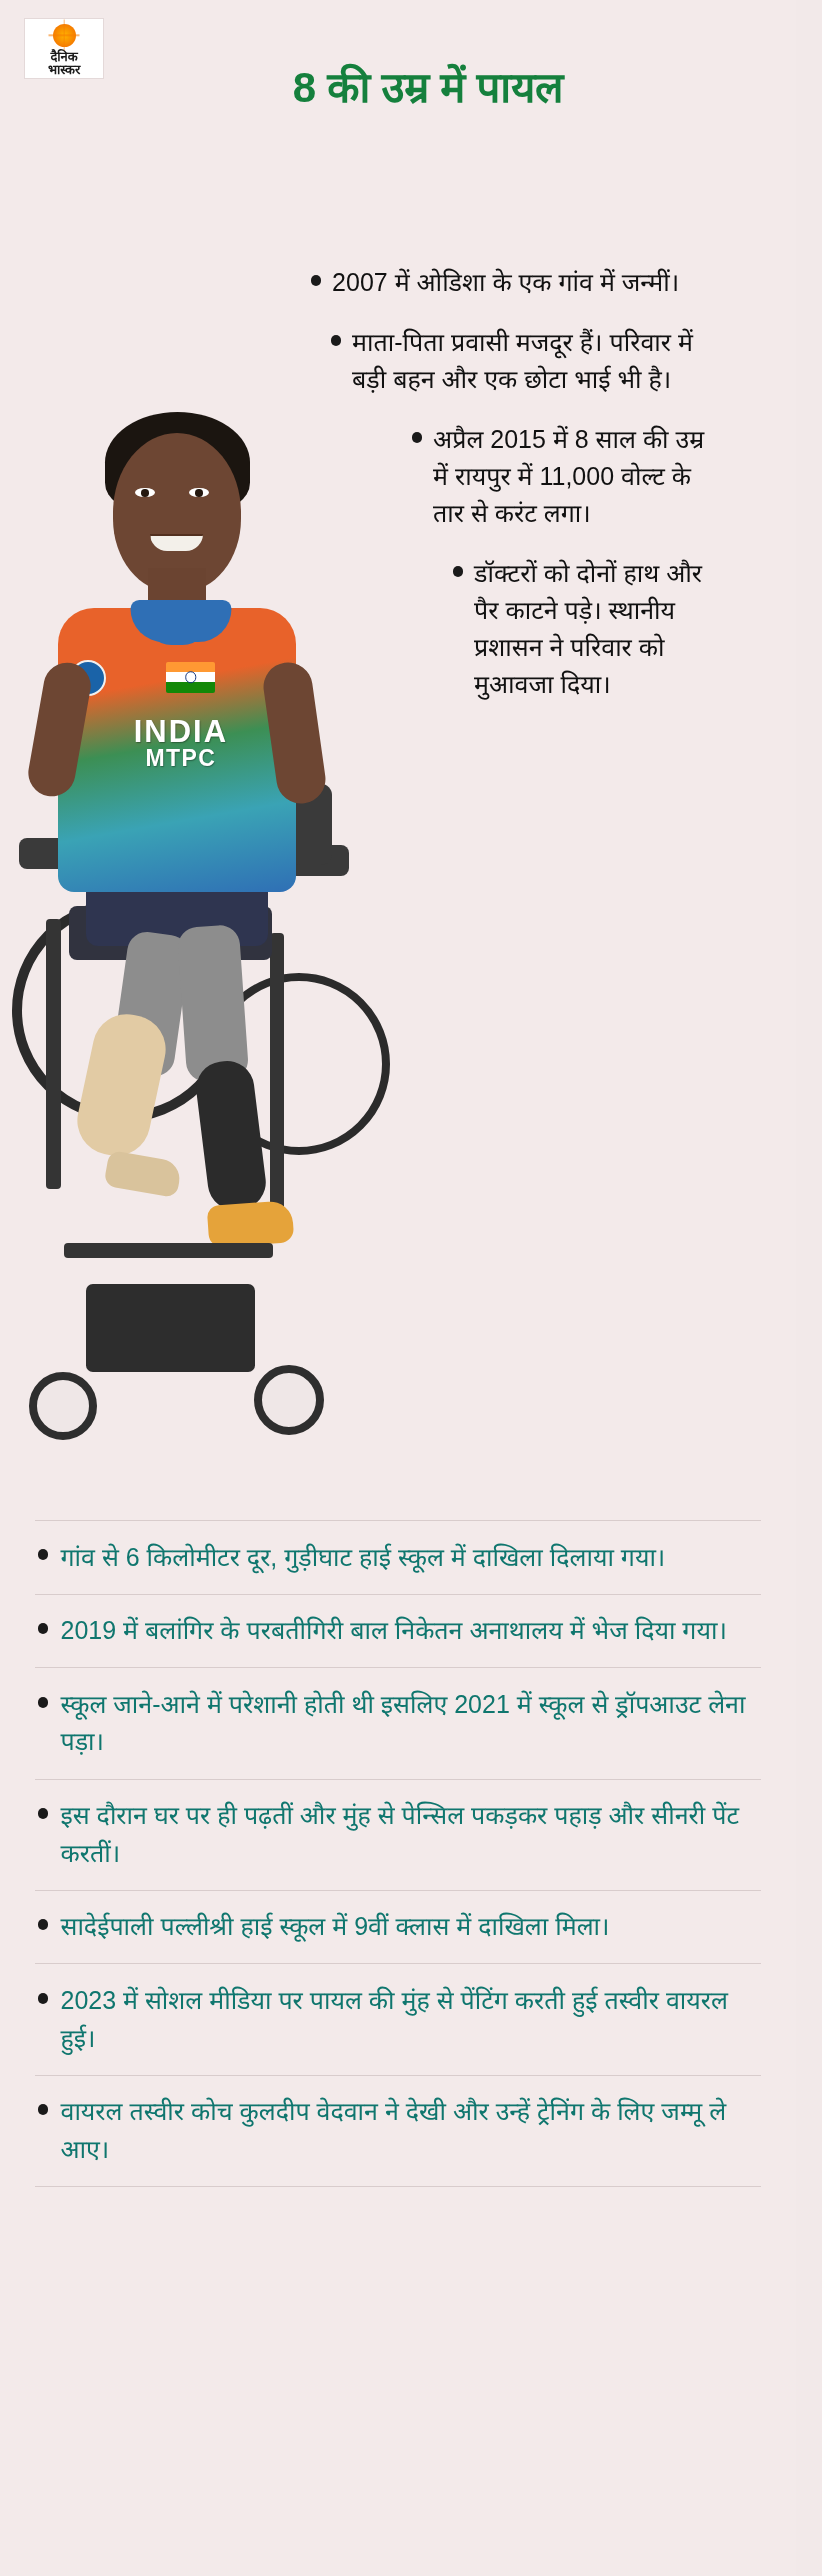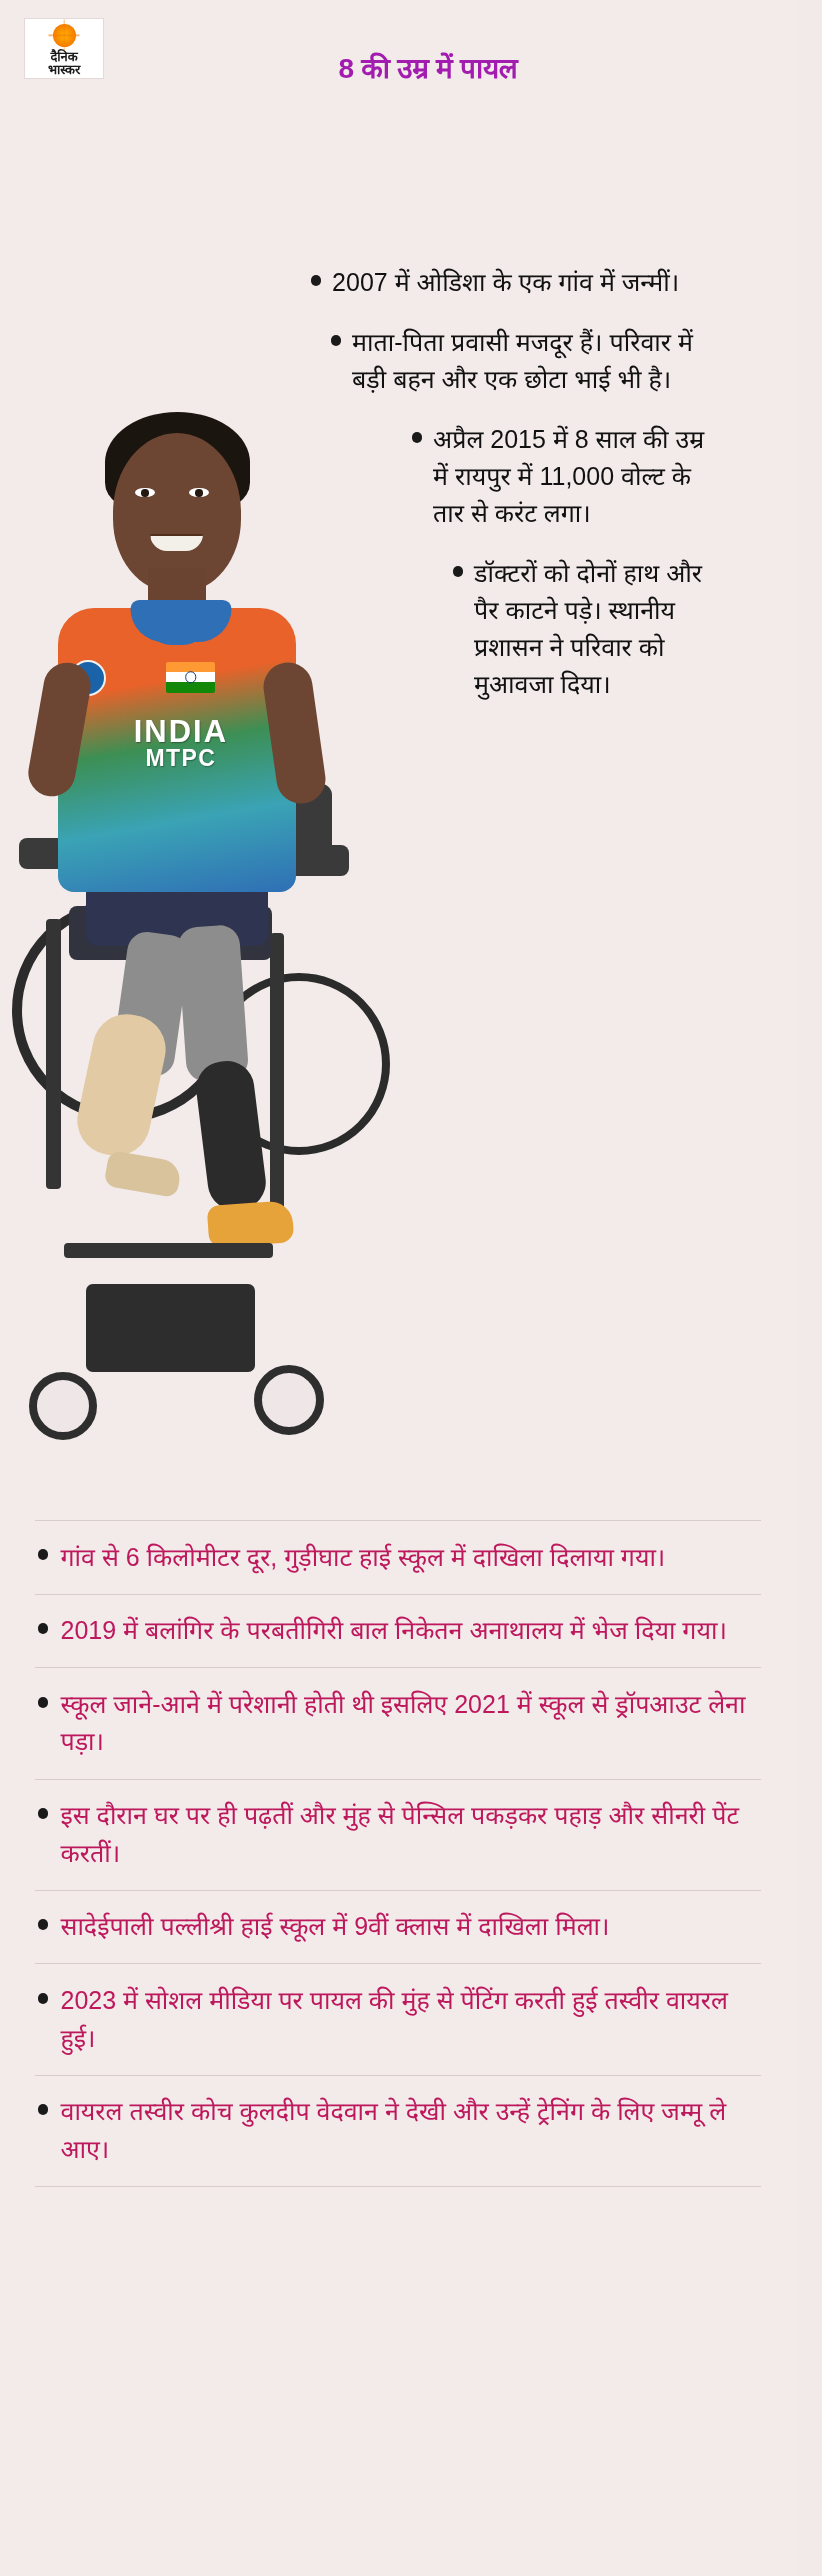--- a/index.html
+++ b/index.html
@@ -70,24 +70,24 @@
     line-height: 1.05;
     font-size: 13px;
     font-weight: bold;
     color: #1b1b1b;
     letter-spacing: -0.2px;
   }
   .logo-text span { display: block; }
 
   .headline {
     text-align: center;
-    font-size: 28px;
+    font-size: 42px;
     line-height: 1.22;
     font-weight: bold;
-    color: #a21caf;
+    color: #15803d;
     padding: 16px 41px 0 101px;
     letter-spacing: -0.3px;
   }
   .headline .l2 { display: block; }
 
   
   .top-section {
     position: relative;
     padding: 0 0 0 0;
     min-height: 1270px;
@@ -399,21 +399,21 @@
     flex: 0 0 auto;
     width: 10.8px;
     height: 10.8px;
     border-radius: 50%;
     background: #1a1a1a;
     margin-top: 10.8px;
   }
   .ll-item .txt {
     font-size: 25px;
     line-height: 1.5;
-    color: #be185d;
+    color: #0f766e;
     font-weight: 500;
   }
 </style>
 </head>
 <body>
 
 <div class="page">
 
   <div class="header">
     <div class="logo">

